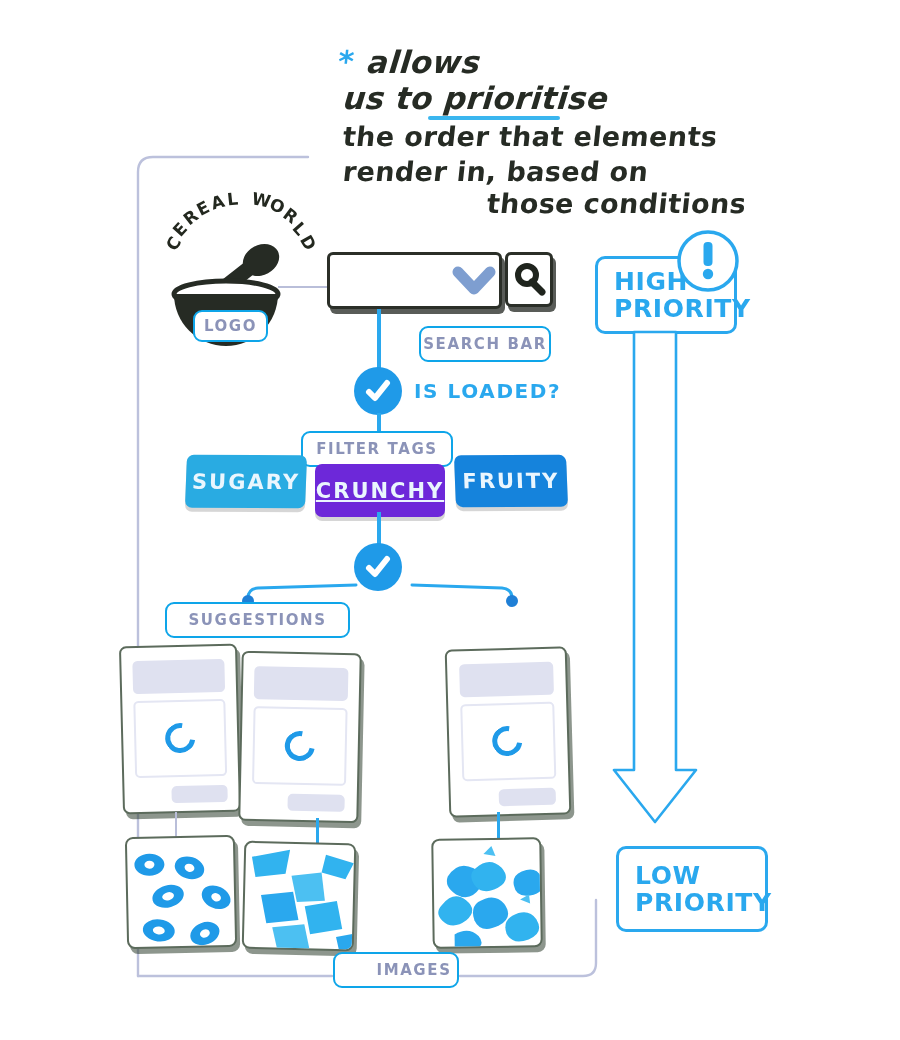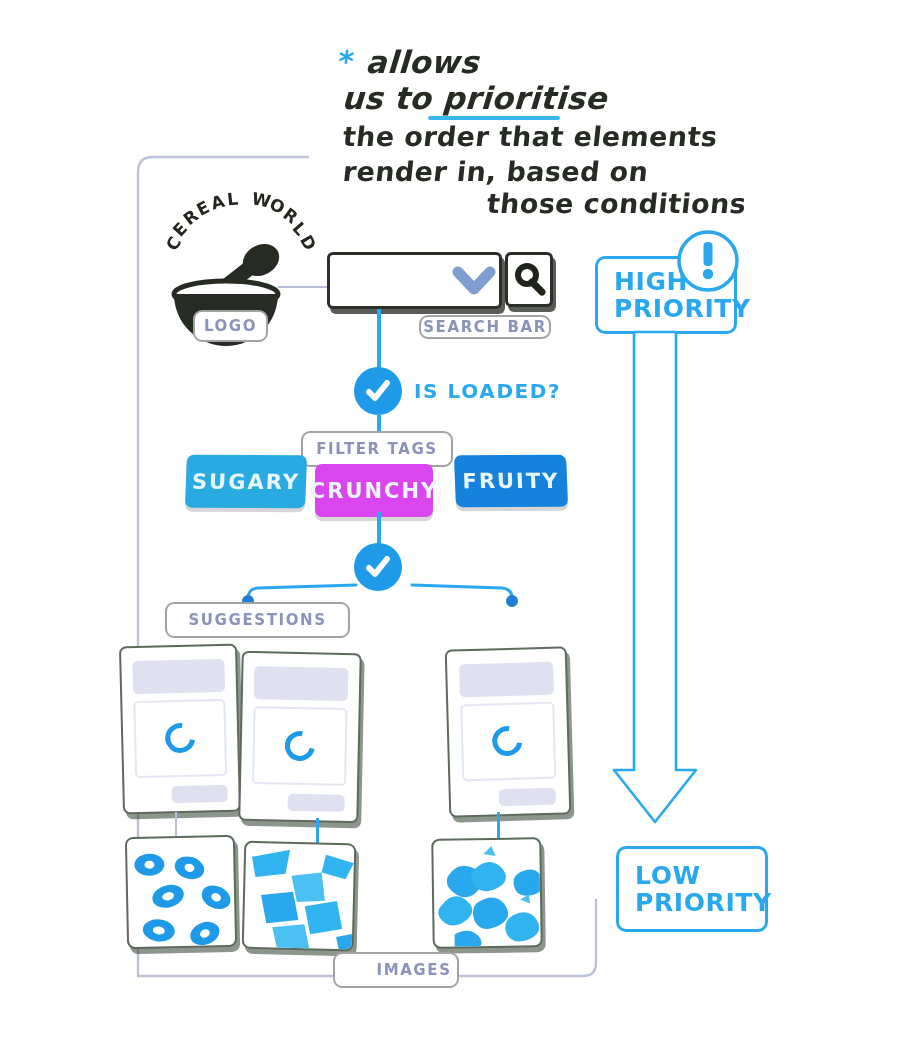--- a/index.html
+++ b/index.html
@@ -24,21 +24,21 @@
     font-size: 27px;
     letter-spacing: .4px;
     white-space: nowrap;
     transform: skewX(-6deg);
   }
   .note.italicish { font-style: italic; }
 
   
   .chip {
     position: absolute;
-    border: 2px solid #a3a3a3;
+    border: 2px solid #0ea5e9;
     border-radius: 9px;
     background: #ffffff;
     color: #8b93b8;
     font-family: "DejaVu Sans", sans-serif;
     font-weight: 700;
     font-size: 15px;
     letter-spacing: 1.6px;
     display: flex; align-items: center; justify-content: center;
     text-transform: uppercase;
     white-space: nowrap;
@@ -219,41 +219,41 @@
   <svg class="abs" width="44" height="30" style="left:452px; top:266px;">
     <path d="M6 6 L22 23 L38 6" fill="none" stroke="#7e9ed0" stroke-width="11" stroke-linecap="round" stroke-linejoin="round"></path>
   </svg>
 
   <div class="searchbtn" style="left:505px; top:252px; width:48px; height:55px;"></div>
   <svg class="abs" width="34" height="34" style="left:512px; top:262px;">
     <circle cx="15" cy="13" r="9" fill="none" stroke="#1f241d" stroke-width="6"></circle>
     <path d="M20 20 L30 30" stroke="#1f241d" stroke-width="7" stroke-linecap="round"></path>
   </svg>
 
-  <div class="chip" style="left:419px; top:315px; width:132px; height:24px;">SEARCH BAR</div>
+  <div class="chip" style="left:419px; top:326px; width:132px; height:36px;">SEARCH BAR</div>
 
   <div class="blueline" style="left:377px; top:309px; width:4px; height:62px;"></div>
 
   <div class="checknode" style="left:354px; top:367px;">
     <svg width="30" height="30" viewBox="0 0 30 30">
       <path d="M6 16 L12 22 L24 7" fill="none" stroke="#ffffff" stroke-width="6" stroke-linecap="round" stroke-linejoin="round"></path>
     </svg>
   </div>
   <div class="node-label" style="left:414px; top:379px;">IS LOADED?</div>
 
   <div class="blueline" style="left:377px; top:413px; width:4px; height:30px;"></div>
 
   <div class="chip" style="left:301px; top:431px; width:152px; height:36px;">FILTER TAGS</div>
 
   <div class="tag" style="left:186px; top:455px; width:120px; height:53px; background:#29abe2;
               transform: rotate(2.2deg) skewY(-2deg);">
     <span>SUGARY</span>
   </div>
 
-  <div class="tag" style="left:315px; top:464px; width:118px; height:53px; background:#d946ef;">
+  <div class="tag" style="left:315px; top:464px; width:130px; height:53px; background:#6d28d9;text-decoration:underline;">
     <span>CRUNCHY</span>
   </div>
 
   <div class="tag" style="left:455px; top:455px; width:112px; height:52px; background:#1583dc;
               transform: rotate(-2.2deg) skewY(2deg);">
     <span>FRUITY</span>
   </div>
 
   <div class="blueline" style="left:377px; top:512px; width:4px; height:34px;"></div>
 

